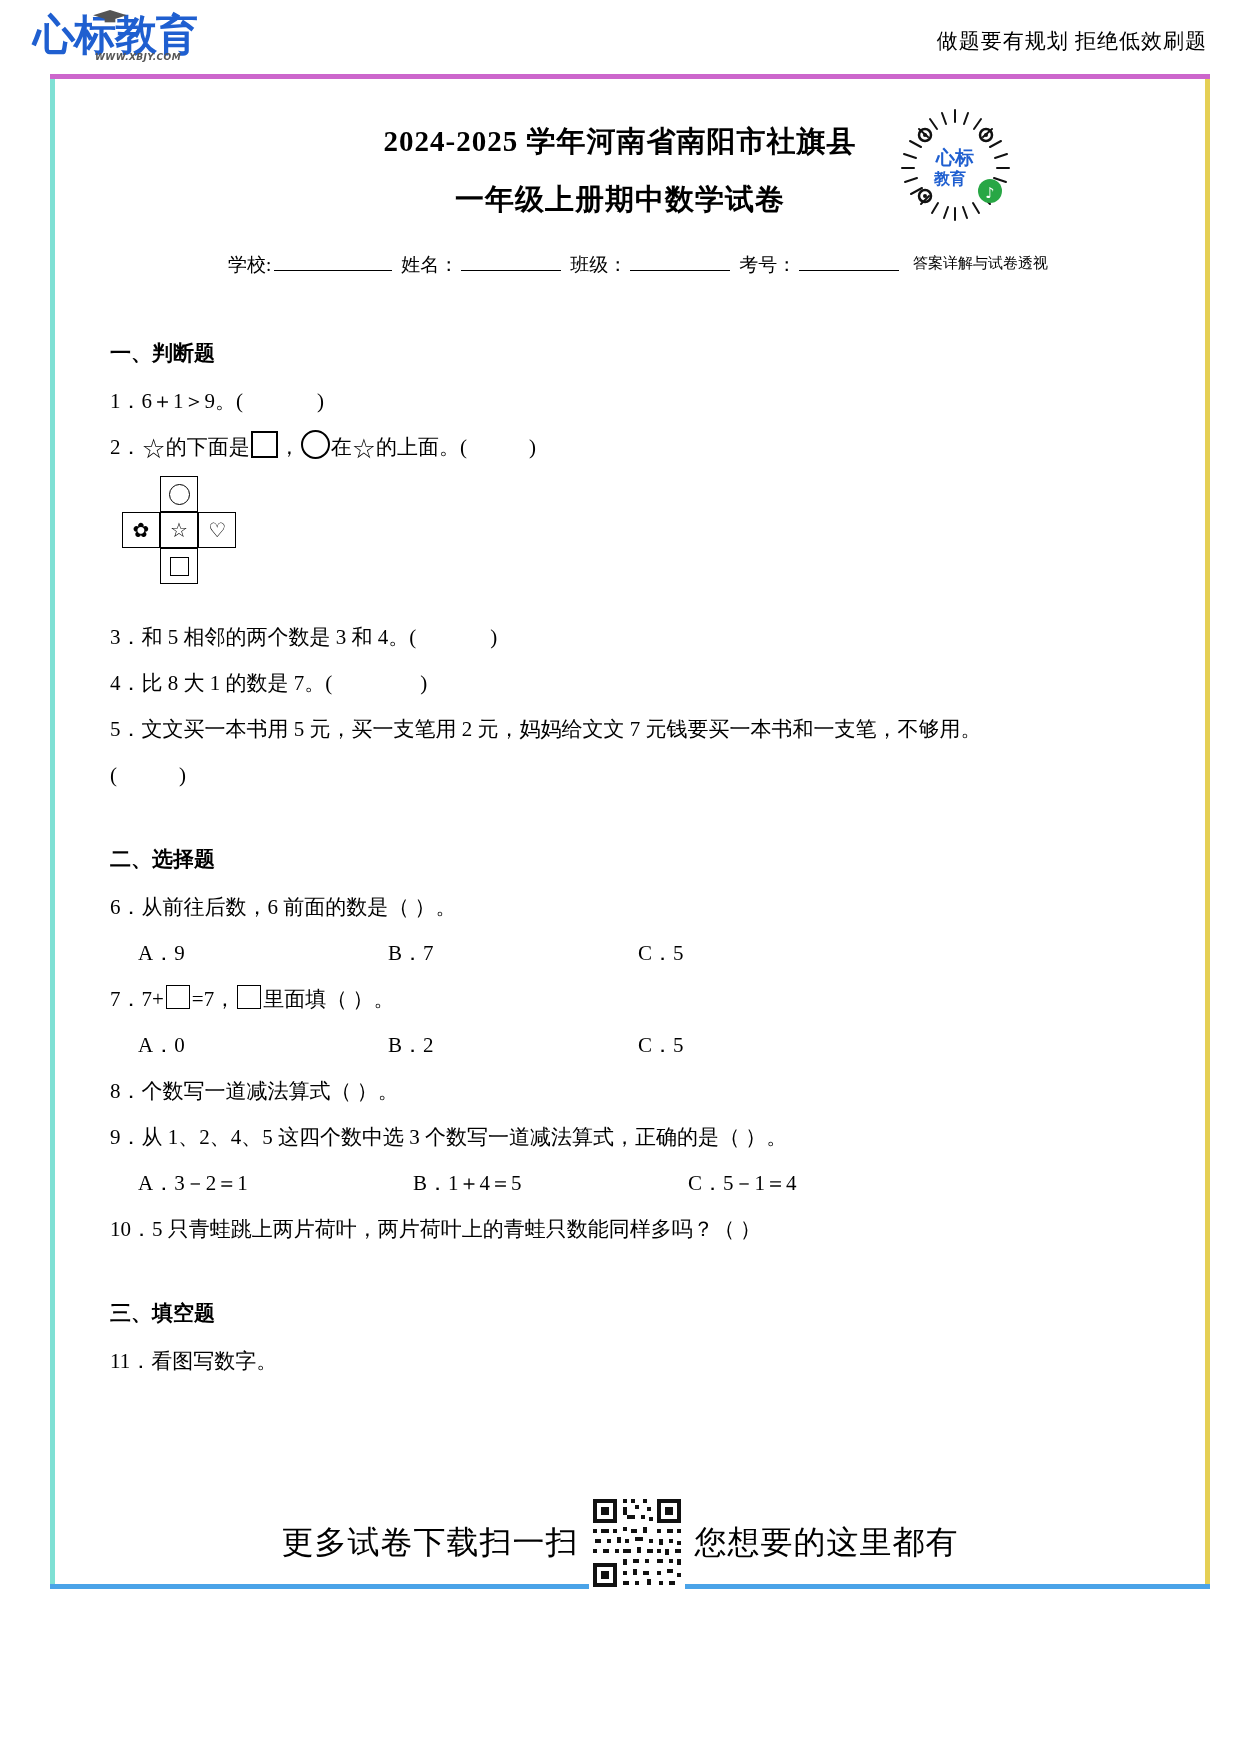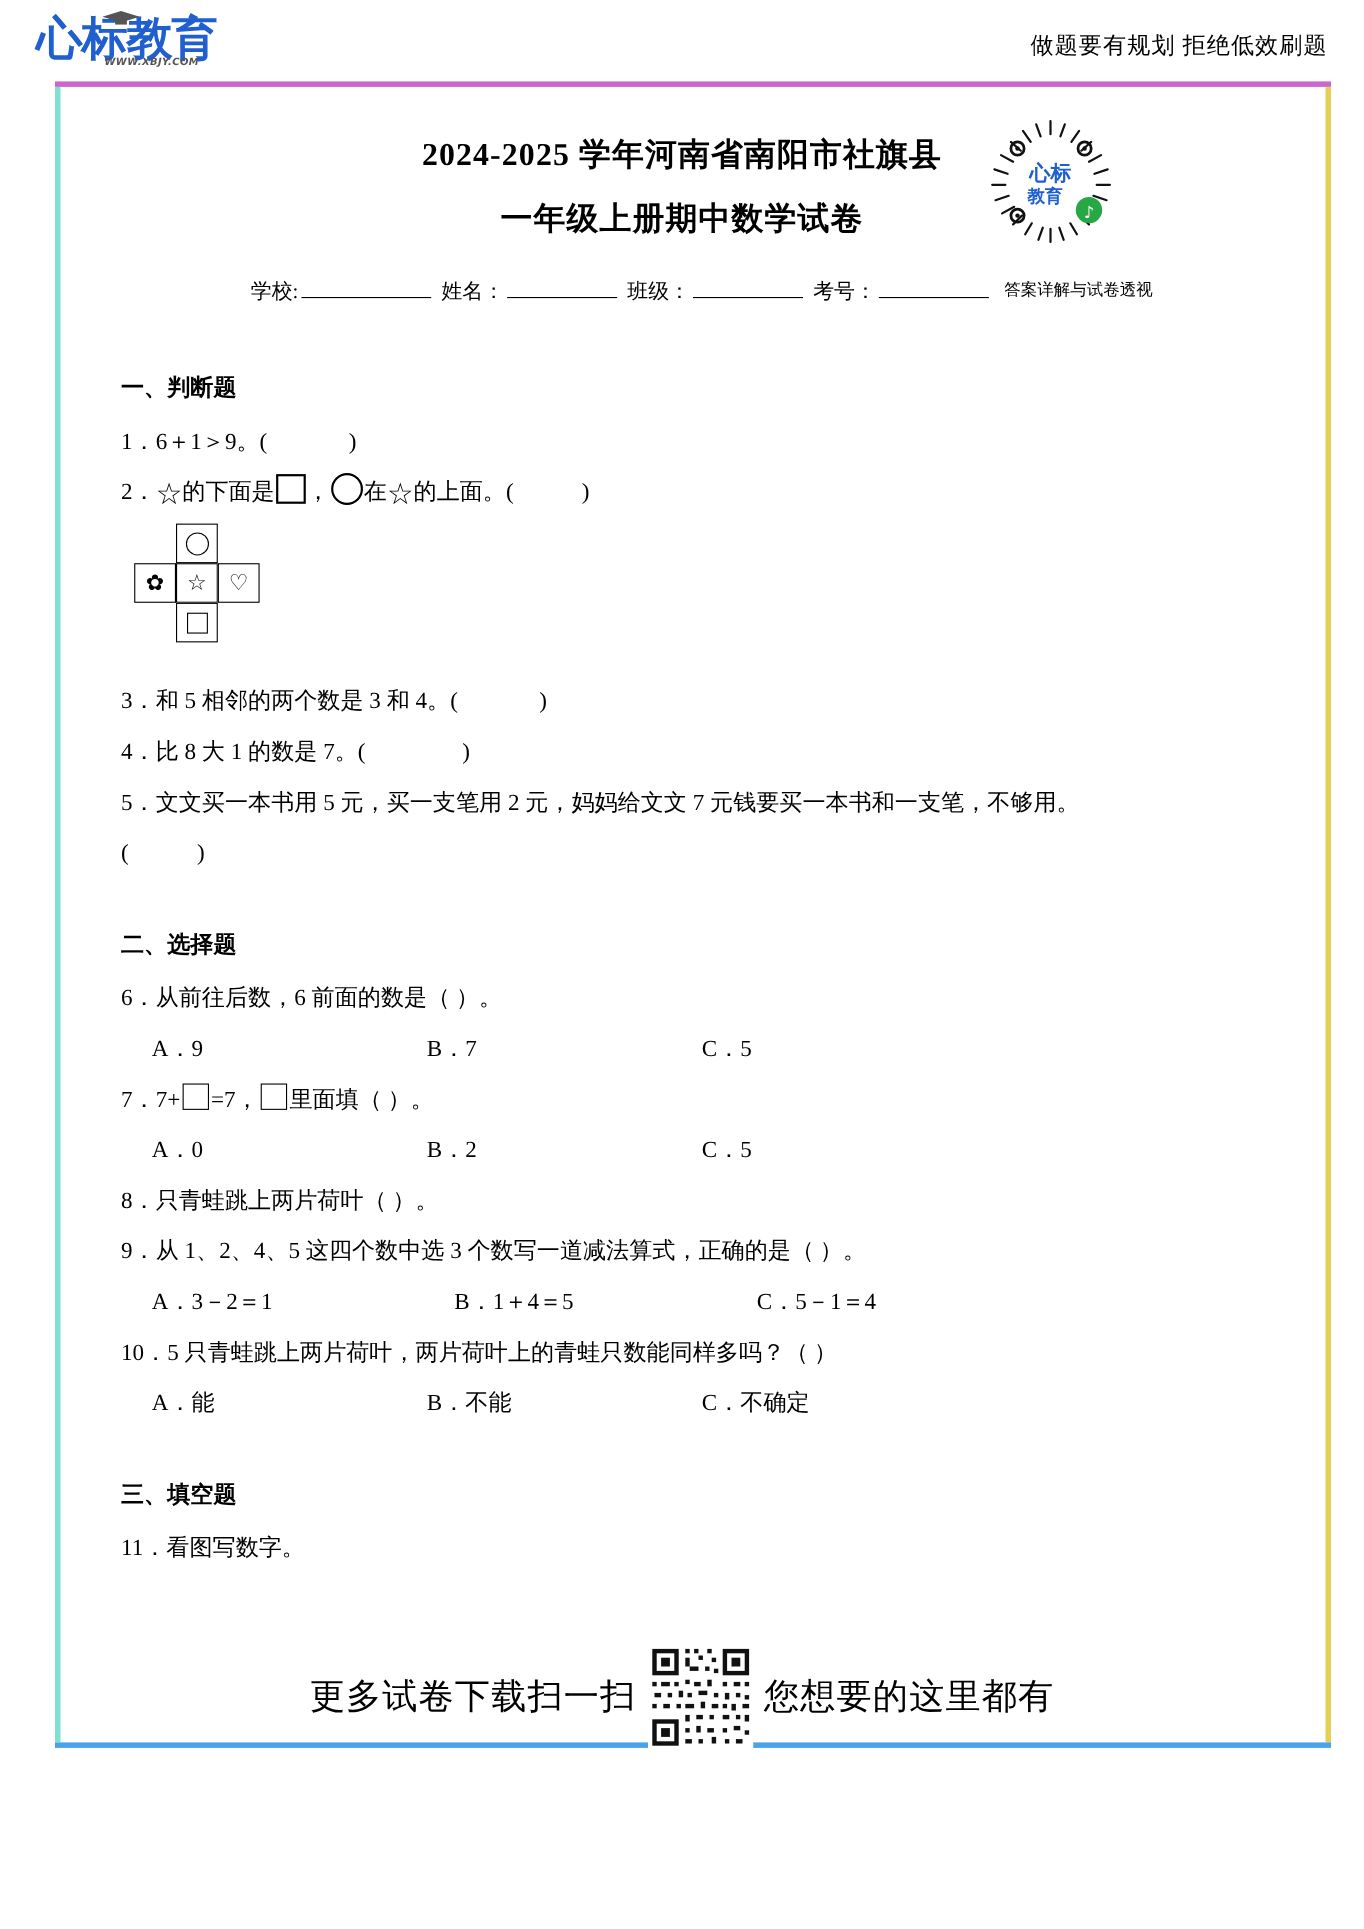--- a/index.html
+++ b/index.html
@@ -291,40 +291,35 @@
   <p class="q">
     <span>7．</span><span>7+</span><span class="g-box-sm"></span><span>=7，</span><span class="g-box-sm"></span><span>里面填（   ）。</span>
   </p>
   <div class="opt-row">
     <span class="opt">A．0</span>
     <span class="opt">B．2</span>
     <span class="opt">C．5</span>
   </div>
 
   <p class="q">
-    <span>8．</span><span>只青蛙跳上两片荷叶（   ）。</span>
+    <span>8．</span><span>个数写一道减法算式（   ）。</span>
   </p>
 
   <p class="q">
     <span>9．</span><span>从 1、2、4、5 这四个数中选 3 个数写一道减法算式，正确的是（   ）。</span>
   </p>
   <div class="opt-row">
     <span class="opt w2">A．3－2＝1</span>
     <span class="opt w2">B．1＋4＝5</span>
     <span class="opt w2">C．5－1＝4</span>
   </div>
 
   <p class="q">
     <span>10．</span><span>5 只青蛙跳上两片荷叶，两片荷叶上的青蛙只数能同样多吗？（   ）</span>
   </p>
-  <div class="opt-row">
-    <span class="opt">A．能</span>
-    <span class="opt">B．不能</span>
-    <span class="opt">C．不确定</span>
-  </div>
 
   <div class="spacer-lg"></div>
 
   <div class="section-head">三、填空题</div>
 
   <p class="q">
     <span>11．</span><span>看图写数字。</span>
   </p>
 
 </div>

